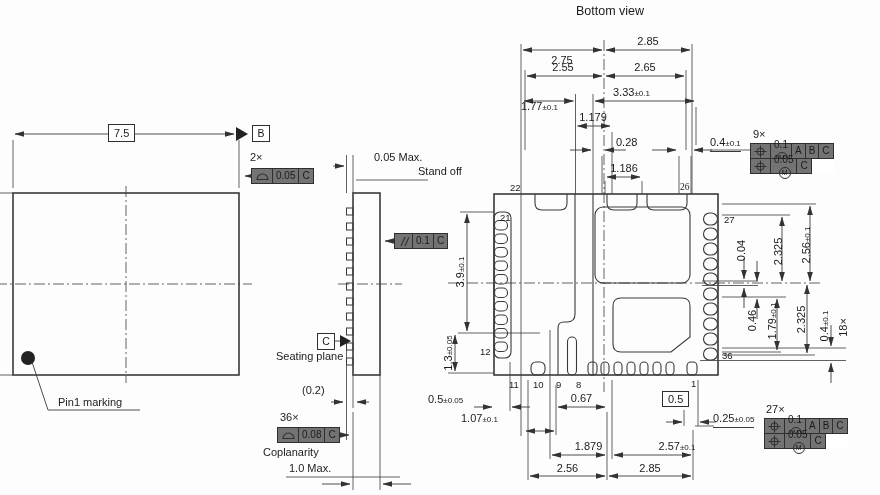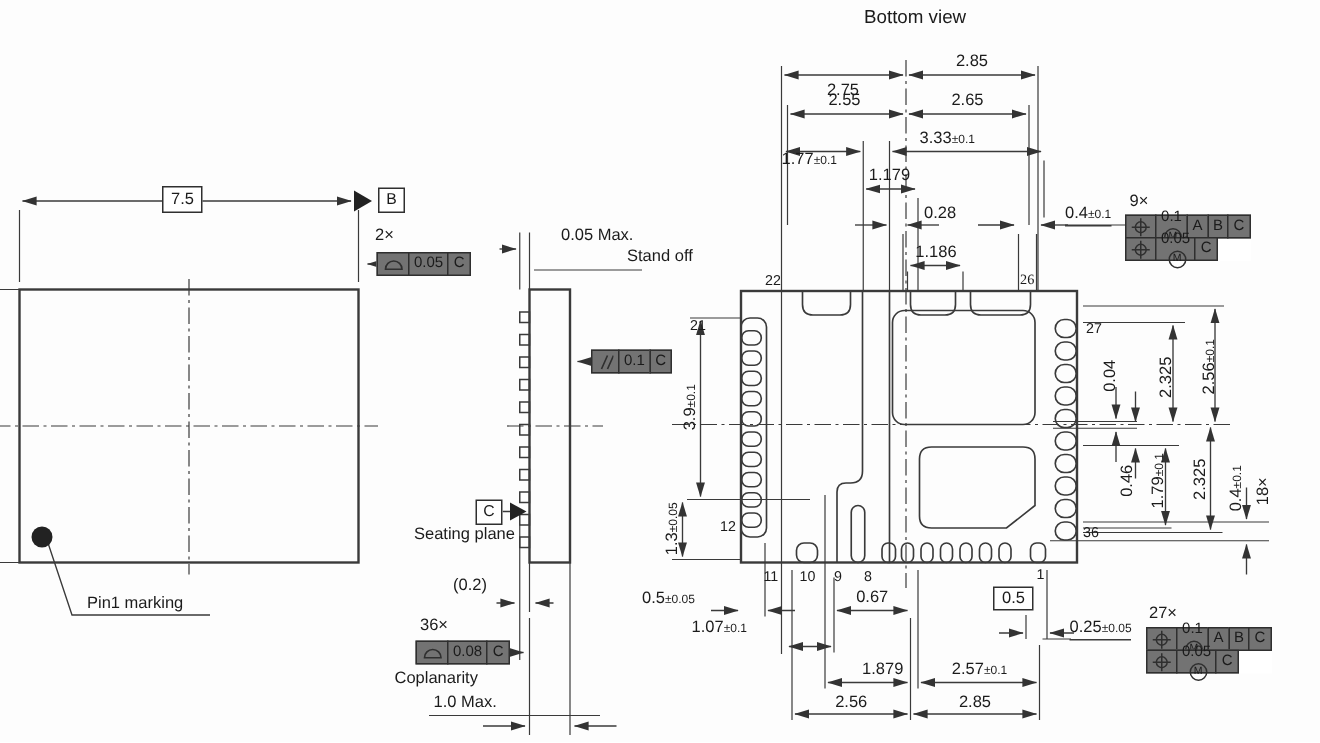--- a/index.html
+++ b/index.html
@@ -240,28 +240,28 @@
 <div class="lbl rot" style="left:823px;top:321px;width:40px;">18×</div>
 
 <div class="lbl rot" style="left:431px;top:265px;width:60px;"><span>3.9</span><span class="tol">±0.1</span></div>
 <div class="lbl rot" style="left:418px;top:346px;width:62px;"><span>1.3</span><span class="tol">±0.05</span></div>
 
 <div class="lbl" style="left:428px;top:393px;"><span>0.5</span><span class="tol">±0.05</span></div>
 <div class="lbl ctr" style="left:556px;top:392px;width:51px;">0.67</div>
 <span class="box lbl" style="left:662px;top:391px;height:14px;line-height:14px;">0.5</span>
 <div class="lbl" style="left:461px;top:412px;"><span>1.07</span><span class="tol">±0.1</span></div>
 <div class="lbl ctr" style="left:550px;top:440px;width:77px;">1.879</div>
-<div class="lbl ctr" style="left:614px;top:440px;width:78px;"><span>2.57</span><span class="tol">±0.1</span></div>
+<div class="lbl ctr" style="left:638px;top:440px;width:78px;"><span>2.57</span><span class="tol">±0.1</span></div>
 <div class="lbl ctr" style="left:528px;top:462px;width:79px;">2.56</div>
 <div class="lbl ctr" style="left:607px;top:462px;width:86px;">2.85</div>
 <div class="lbl under" style="left:713px;top:412px;"><span>0.25</span><span class="tol">±0.05</span></div>
 
 <div class="lbl pin" style="left:510px;top:181px;">22</div>
 <div class="lbl pin" style="left:680px;top:181px;font-family:Liberation Serif, serif;">26</div>
-<div class="lbl pin" style="left:460px;top:211px;">21</div>
+<div class="lbl pin" style="left:500px;top:211px;">21</div>
 <div class="lbl pin" style="left:480px;top:345px;">12</div>
 <div class="lbl pin" style="left:724px;top:213px;">27</div>
 <div class="lbl pin" style="left:722px;top:349px;">36</div>
 <div class="lbl pin" style="left:509px;top:378px;">11</div>
 <div class="lbl pin" style="left:533px;top:378px;">10</div>
 <div class="lbl pin" style="left:556px;top:378px;">9</div>
 <div class="lbl pin" style="left:576px;top:378px;">8</div>
 <div class="lbl pin" style="left:691px;top:377px;">1</div>
 
 <div class="lbl" style="left:753px;top:128px;">9×</div>

